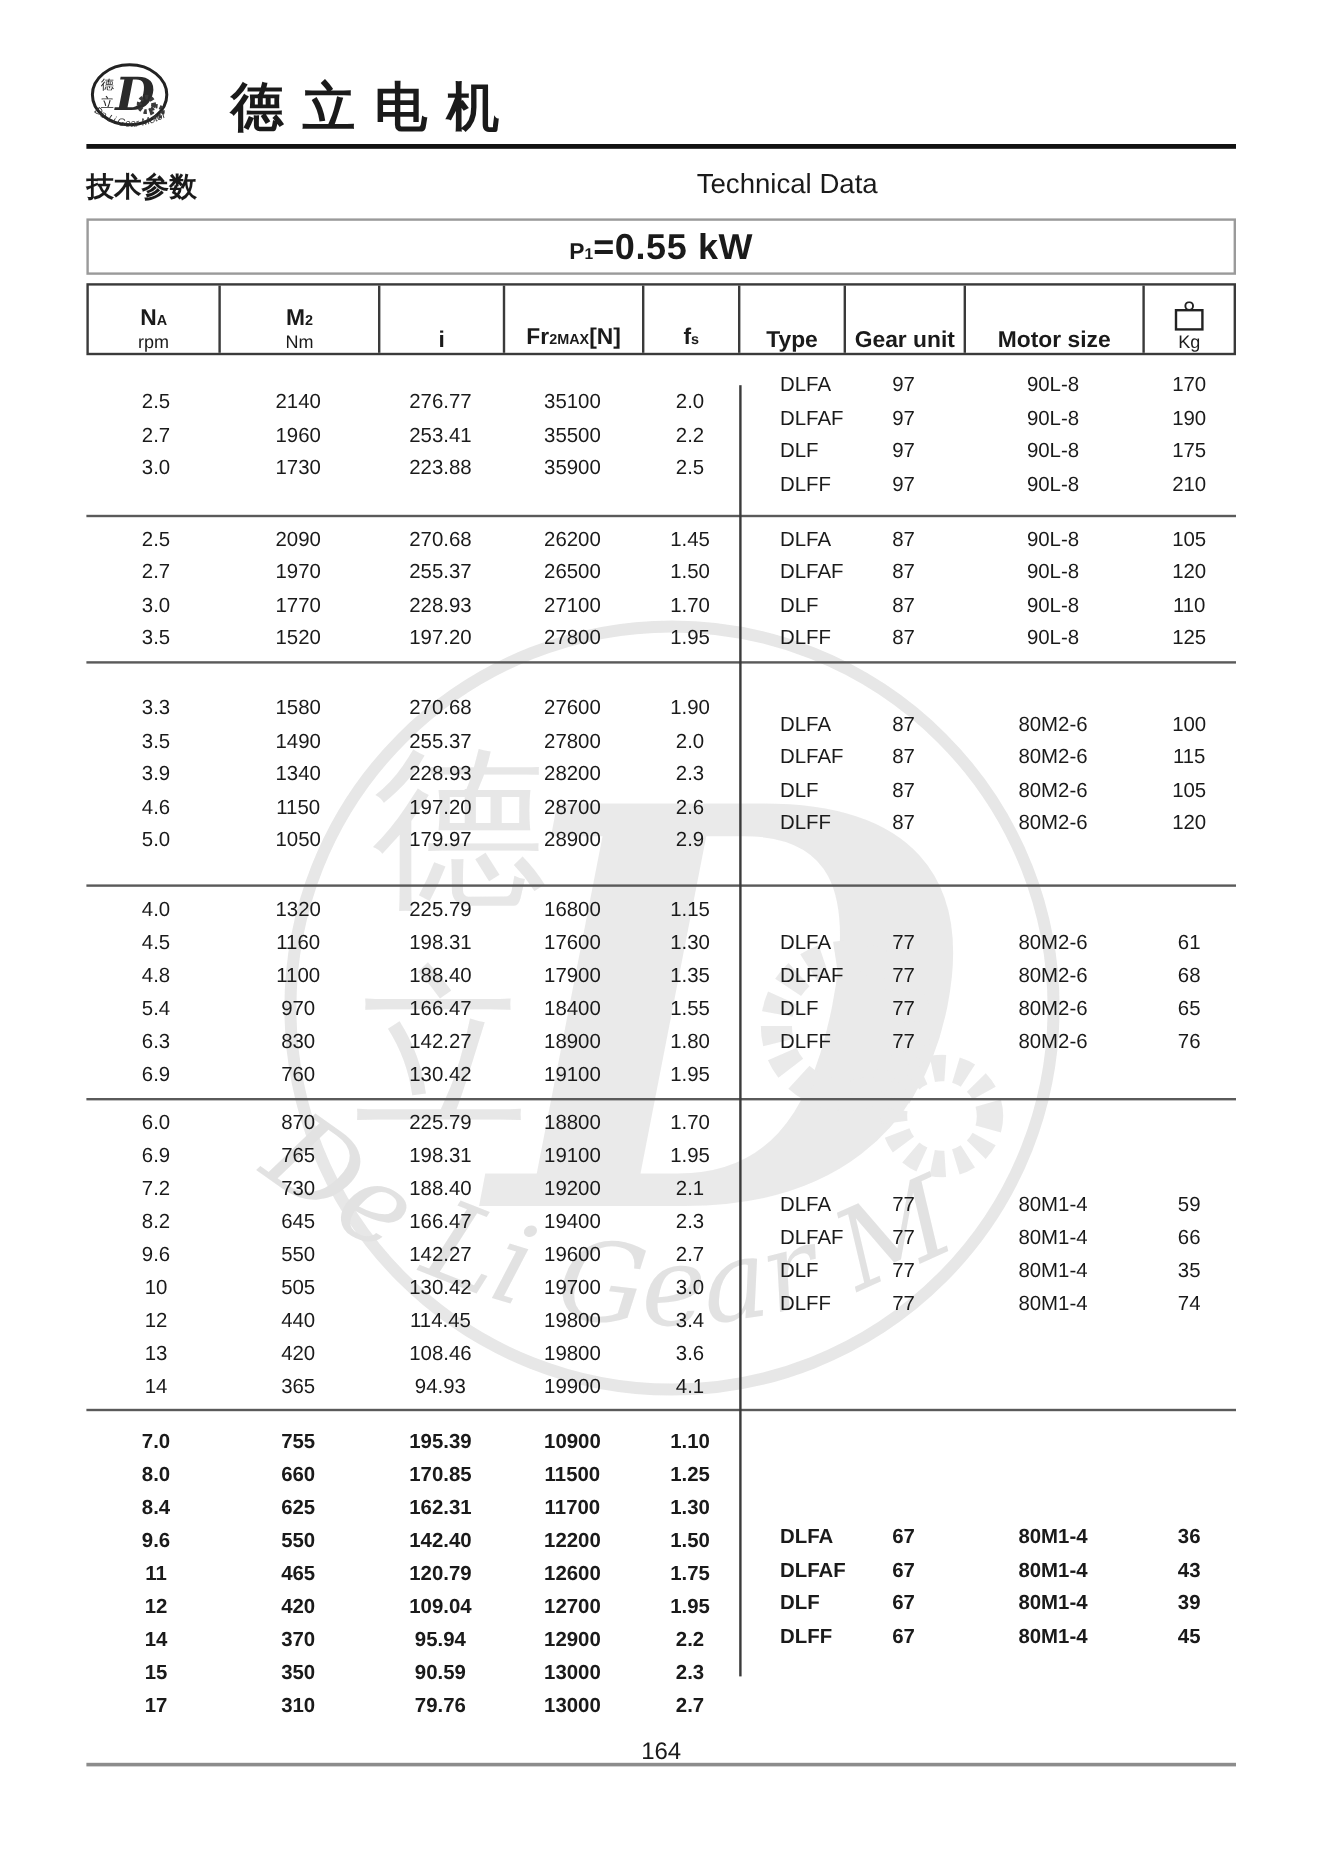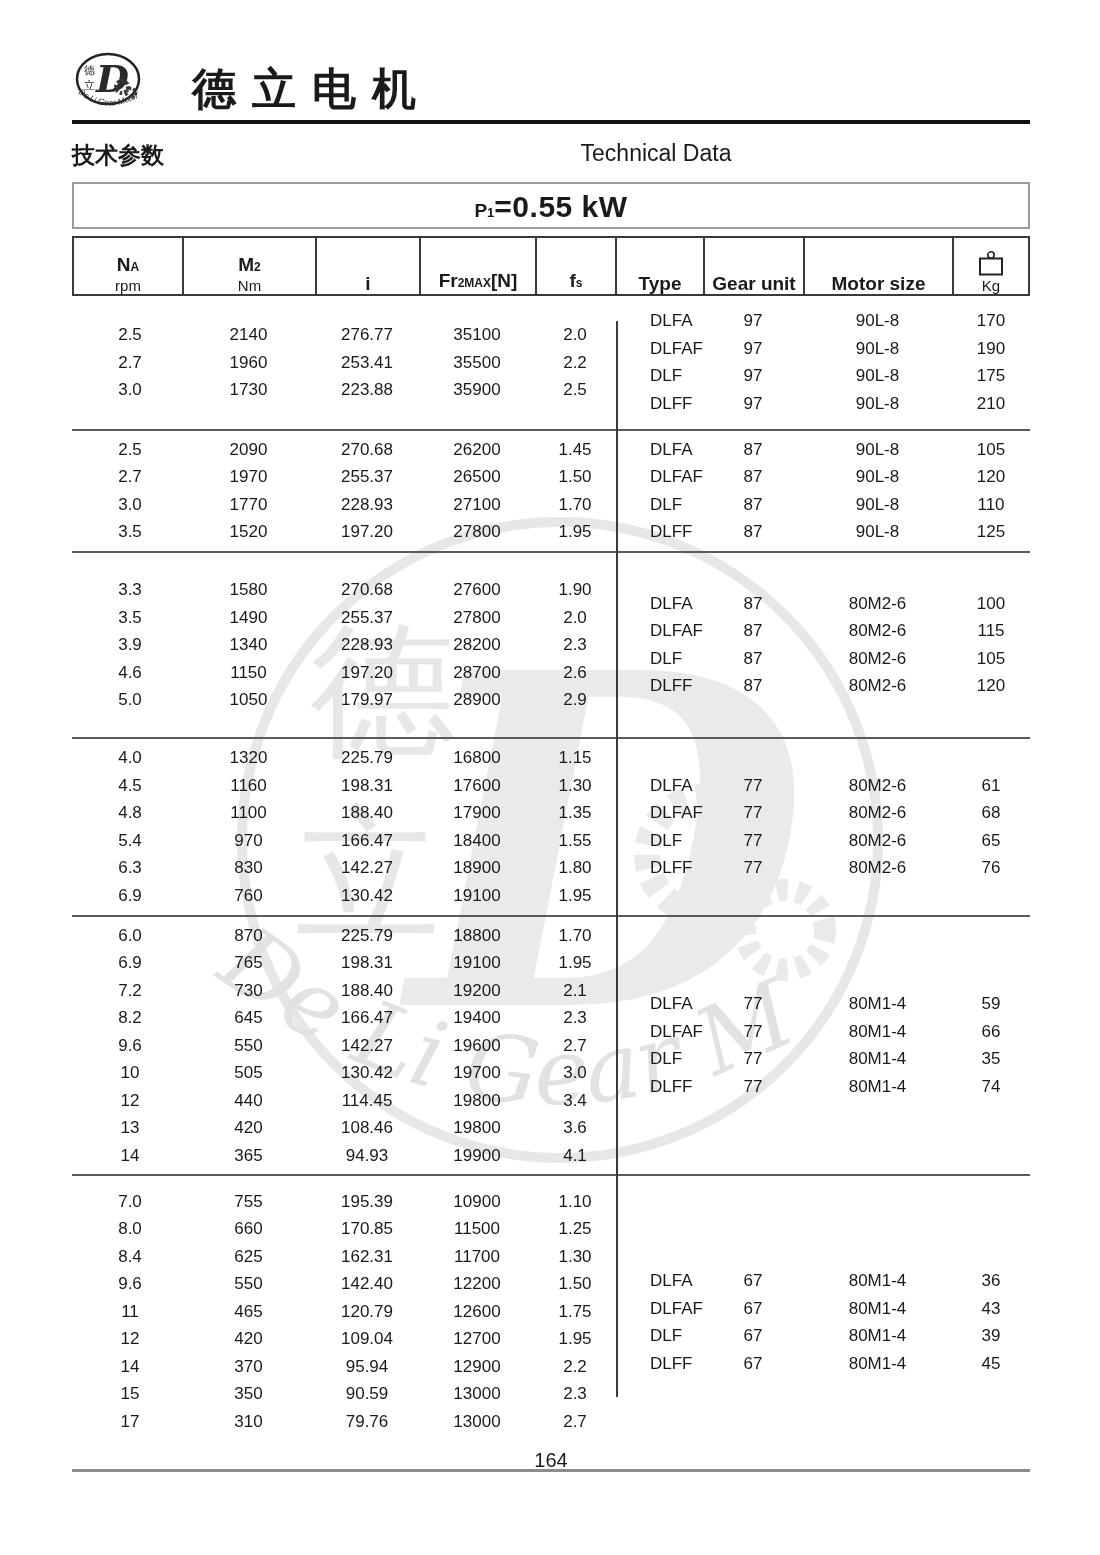--- a/index.html
+++ b/index.html
@@ -38,21 +38,21 @@
   .hsub{font-size:12px;font-weight:bold;}
   .hunit{font-size:15px;line-height:16px;}
   .kg-icon{display:block;margin-bottom:1px;}
 
   
   .table-body{position:relative;height:1141px;}
   .center-divider{position:absolute;left:544px;top:25px;width:2px;height:1076px;background:#3a3a3a;}
   .group{display:flex;box-sizing:border-box;border-bottom:2px solid #5a5a5a;}
   .group:last-child{border-bottom:3px solid #8c8c8c;}
   .g1{height:135px;} .g2{height:122px;} .g3{height:186px;}
-  .g4{height:178px;} .g5{height:259px;} .g6{height:296px;}
+  .g4{height:178px;} .g5{height:259px;} .g6{height:296px;font-weight:bold;}
   .left-block{width:545px;display:flex;flex-direction:column;justify-content:center;}
   .right-block{width:413px;display:flex;flex-direction:column;justify-content:center;}
   .g6 .left-block{padding-bottom:22px;}
   .lrow{display:grid;grid-template-columns:104px 133px 104px 116px 80px;padding-left:6px;
         height:27.5px;align-items:center;}
   .rrow{display:grid;grid-template-columns:86px 100px 149px 78px;height:27.5px;align-items:center;}
   .lcell,.rcell{text-align:center;font-size:17px;}
   .rcell.type{text-align:left;padding-left:33px;}
 
   

